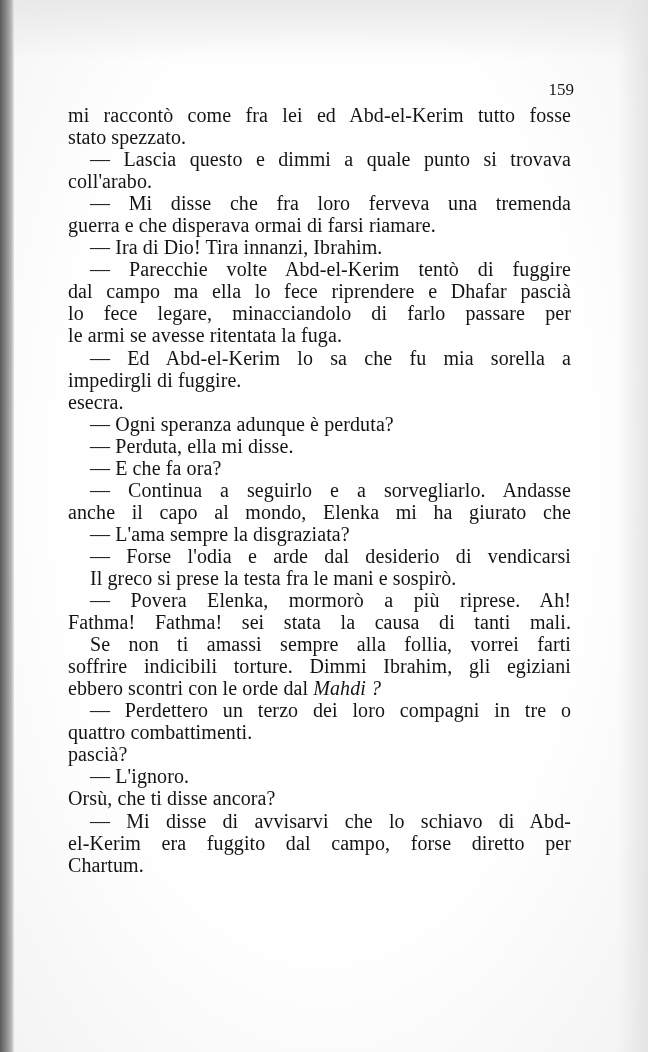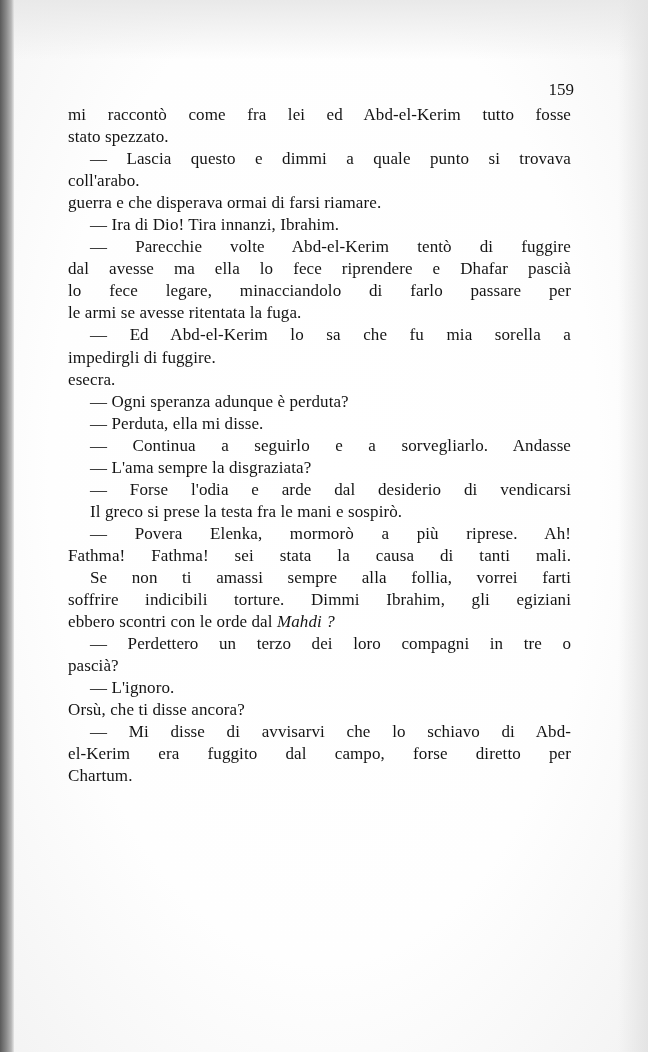--- a/index.html
+++ b/index.html
@@ -28,21 +28,21 @@
   }
   .page-number {
     position: absolute; left: 534px; top: 80px; width: 40px;
     text-align: right;
     font-family: "Liberation Serif", serif;
     font-size: 17px;
   }
   .text-block {
     position: absolute; left: 68px; top: 104px; width: 503px;
     font-family: "Liberation Serif", serif;
-    font-size: 17px;
+    font-size: 20px;
     line-height: 22.05px;
     letter-spacing: 0.1px;
   }
   .line {
     display: block; white-space: nowrap;
     text-align: justify; text-align-last: justify;
     height: 22.05px;
   }
   .line.last { text-align-last: left; }
   .line.indent { padding-left: 22px; }
@@ -56,41 +56,45 @@
   <div class="top-shade"></div>
   <div class="right-shade"></div>
 
   <div class="page-number">159</div>
 
   <div class="text-block" id="text-block">
       <span class="line"><span>mi raccontò come fra lei ed Abd-el-Kerim tutto fosse</span></span>
       <span class="line last"><span>stato spezzato.</span></span>
       <span class="line indent"><span>— Lascia questo e dimmi a quale punto si trovava</span></span>
       <span class="line last"><span>coll'arabo.</span></span>
+      <span class="line indent"><span>— Mi disse che fra loro ferveva una tremenda</span></span>
       <span class="line last"><span>guerra e che disperava ormai di farsi riamare.</span></span>
       <span class="line indent last"><span>— Ira di Dio! Tira innanzi, Ibrahim.</span></span>
       <span class="line indent"><span>— Parecchie volte Abd-el-Kerim tentò di fuggire</span></span>
-      <span class="line"><span>dal avesse ma ella lo fece riprendere e Dhafar pascià</span></span>
+      <span class="line"><span>dal campo ma ella lo fece riprendere e Dhafar pascià</span></span>
       <span class="line"><span>lo fece legare, minacciandolo di farlo passare per</span></span>
       <span class="line last"><span>le armi se avesse ritentata la fuga.</span></span>
       <span class="line indent"><span>— Ed Abd-el-Kerim lo sa che fu mia sorella a</span></span>
       <span class="line last"><span>impedirgli di fuggire.</span></span>
       <span class="line last"><span>esecra.</span></span>
       <span class="line indent last"><span>— Ogni speranza adunque è perduta?</span></span>
       <span class="line indent last"><span>— Perduta, ella mi disse.</span></span>
+      <span class="line indent last"><span>— E che fa ora?</span></span>
       <span class="line indent"><span>— Continua a seguirlo e a sorvegliarlo. Andasse</span></span>
+      <span class="line"><span>anche il capo al mondo, Elenka mi ha giurato che</span></span>
       <span class="line indent last"><span>— L'ama sempre la disgraziata?</span></span>
       <span class="line indent"><span>— Forse l'odia e arde dal desiderio di vendicarsi</span></span>
       <span class="line indent last"><span>Il greco si prese la testa fra le mani e sospirò.</span></span>
       <span class="line indent"><span>— Povera Elenka, mormorò a più riprese. Ah!</span></span>
       <span class="line"><span>Fathma! Fathma! sei stata la causa di tanti mali.</span></span>
       <span class="line indent"><span>Se non ti amassi sempre alla follia, vorrei farti</span></span>
       <span class="line"><span>soffrire indicibili torture. Dimmi Ibrahim, gli egiziani</span></span>
       <span class="line last"><span>ebbero scontri con le orde dal</span> <em>Mahdi ?</em></span>
       <span class="line indent"><span>— Perdettero un terzo dei loro compagni in tre o</span></span>
+      <span class="line last"><span>quattro combattimenti.</span></span>
       <span class="line last"><span>pascià?</span></span>
       <span class="line indent last"><span>— L'ignoro.</span></span>
       <span class="line last"><span>Orsù, che ti disse ancora?</span></span>
       <span class="line indent"><span>— Mi disse di avvisarvi che lo schiavo di Abd-</span></span>
       <span class="line"><span>el-Kerim era fuggito dal campo, forse diretto per</span></span>
       <span class="line last"><span>Chartum.</span></span>
     </div>
 </div>
 
 </body></html>

